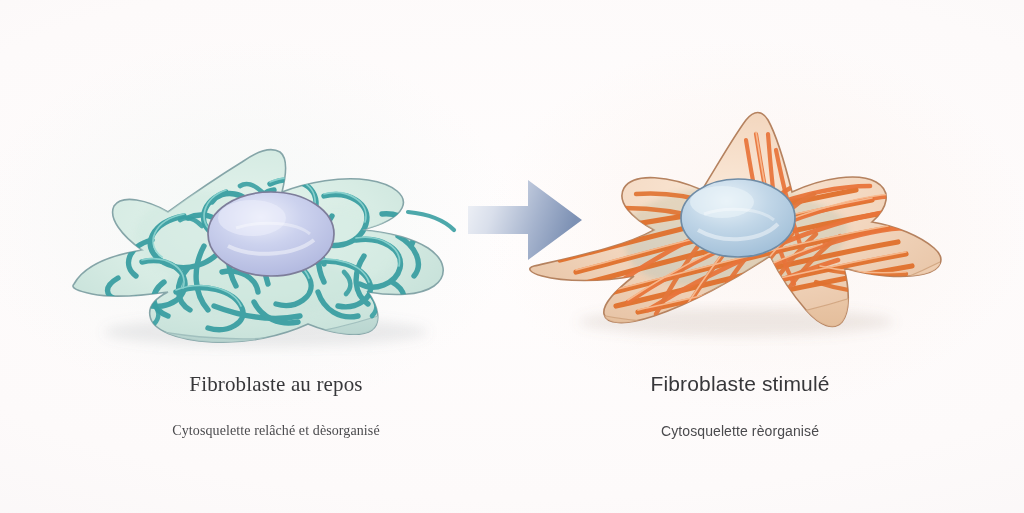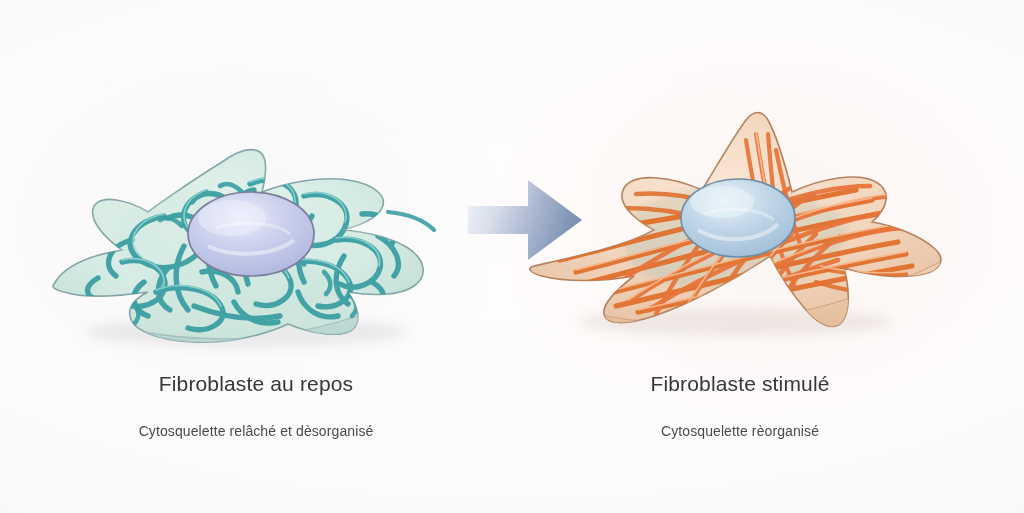--- a/index.html
+++ b/index.html
@@ -28,21 +28,21 @@
     background:
       radial-gradient(38% 52% at 24% 44%, rgba(214,236,231,0.22) 0%, rgba(214,236,231,0) 70%),
       radial-gradient(38% 52% at 74% 44%, rgba(246,222,204,0.22) 0%, rgba(246,222,204,0) 70%);
   }
 
   .panel {
     position: absolute;
     top: 0;
     height: 513px;
   }
-  #panel-left  { left: 36px;  width: 440px; }
+  #panel-left  { left: 56px;  width: 440px; font-family: Liberation Serif, serif; }
   #panel-right { left: 520px; width: 440px; }
 
   .cell-art {
     position: absolute;
     left: 0;
     top: 96px;
     width: 440px;
     height: 260px;
   }
   .cell-art svg { display: block; width: 440px; height: 260px; }

